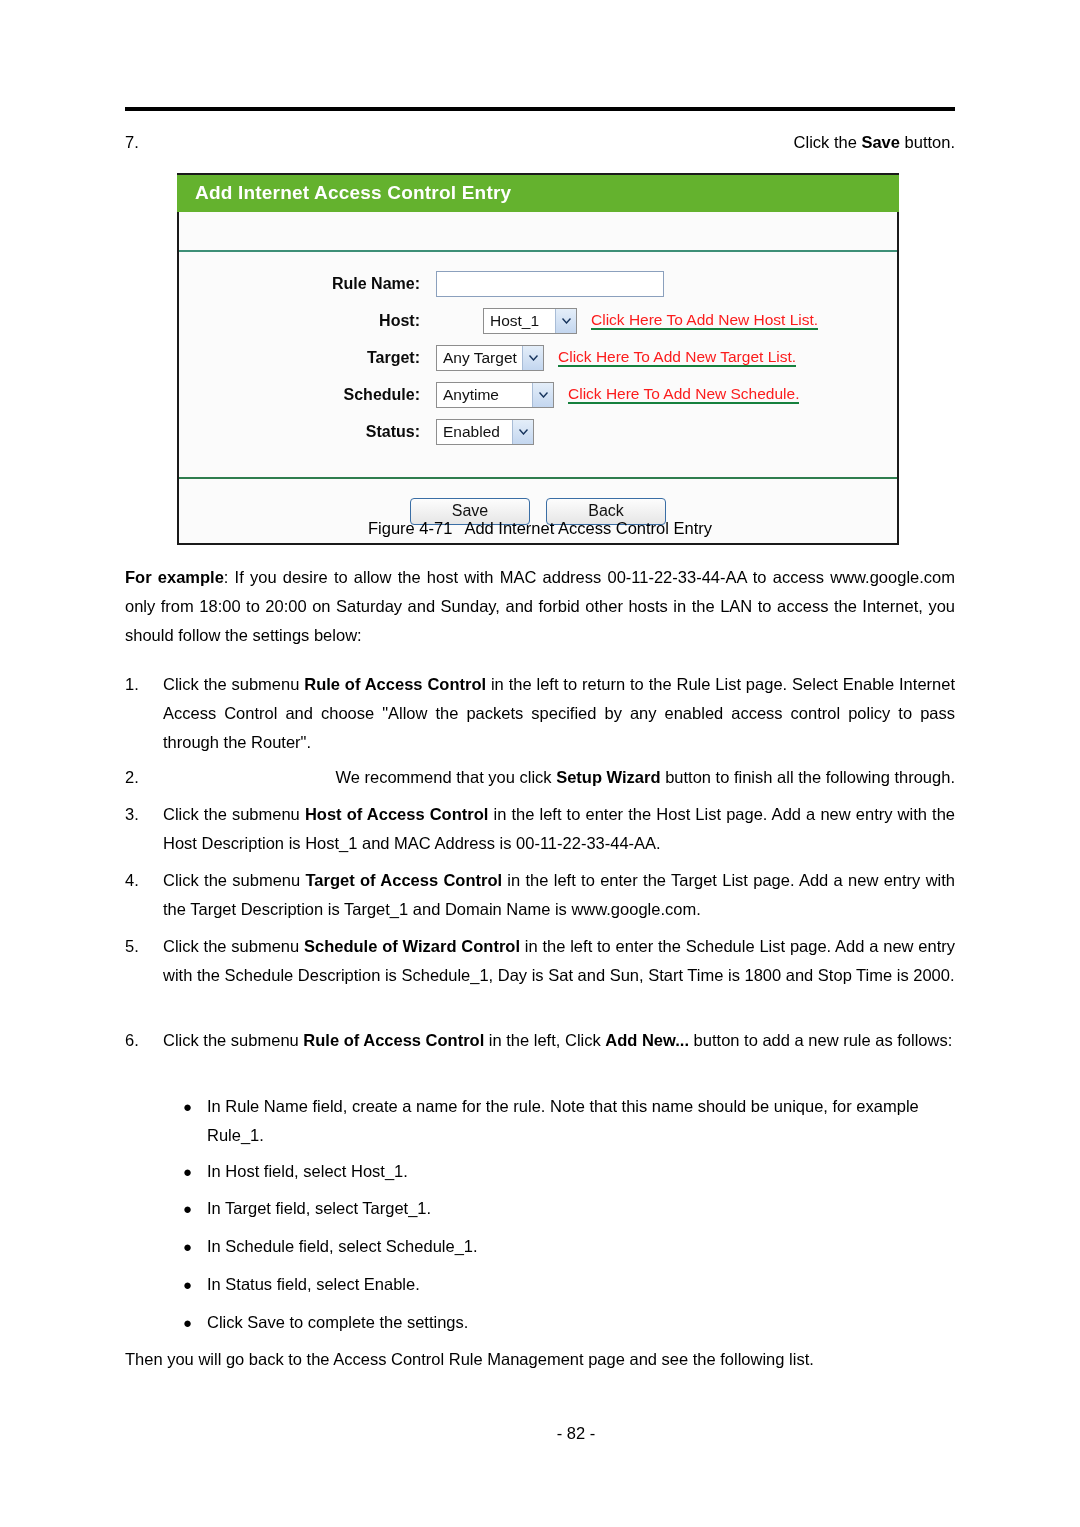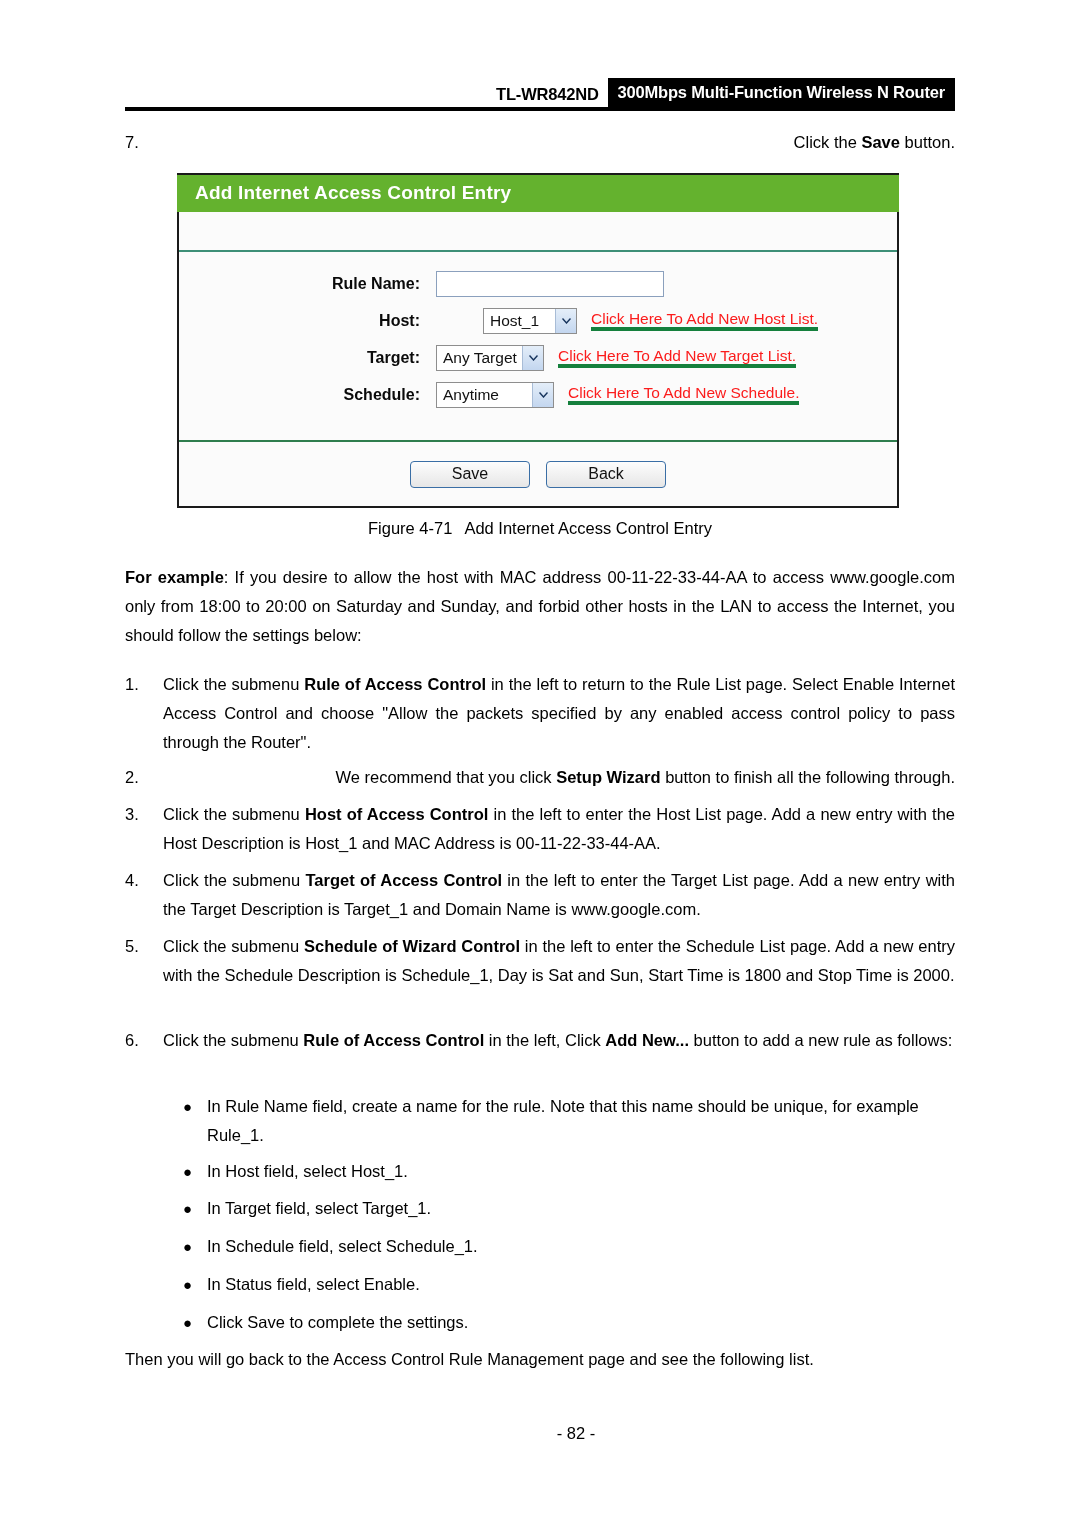--- a/index.html
+++ b/index.html
@@ -167,21 +167,21 @@
   .select-arrow svg { display:block; }
   .sel-host   { width: 94px; margin-left: 47px; }
   .sel-target { width: 108px; }
   .sel-sched  { width: 118px; }
   .sel-status { width: 98px; }
 
   .help-link {
     color: #fb1c1c;
     font-size: 15.5px;
     text-decoration: none;
-    border-bottom: 4px solid #15803d;
+    border-bottom: 2px solid #15803d;
     margin-left: 14px;
     white-space: nowrap;
     line-height: 1.05;
   }
 
   .panel-divider {
     border-top: 2px solid #2f7d4e;
     margin-top: 12px;
   }
   .panel-buttons {
@@ -237,24 +237,20 @@
     width: 1080px;
     text-align: center;
     font-size: 16.5px;
     padding-left: 36px;
   }
 </style>
 </head>
 <body>
 
 <div class="page-header">
-  <div class="header-inner">
-    <div class="header-model">TL-WR842ND</div>
-    <div class="header-desc">300Mbps Multi-Function Wireless N Router</div>
-  </div>
   <div class="header-rule"></div>
 </div>
 
 <div class="numbered-item" style="left:125px; top:128px; width:830px;">
   <div class="num">7.</div>
   <div class="body nojustify"><span>Click the </span><b>Save</b><span> button.</span></div>
 </div>
 
 <div class="router-panel">
 
@@ -300,20 +296,31 @@
         <span class="sel-val">Anytime</span>
         <span class="select-arrow">
           <svg width="9" height="6" viewBox="0 0 9 6">
               <path d="M0.5 0.5 L4.5 5 L8.5 0.5" fill="none" stroke="#16335c" stroke-width="1.4"></path>
             </svg>
         </span>
       </div>
       <a class="help-link" href="#">Click Here To Add New Schedule.</a>
     </div>
 
+    <div class="form-row">
+      <div class="form-label">Status:</div>
+      <div class="select-box sel-status">
+        <span class="sel-val">Enabled</span>
+        <span class="select-arrow">
+          <svg width="9" height="6" viewBox="0 0 9 6">
+              <path d="M0.5 0.5 L4.5 5 L8.5 0.5" fill="none" stroke="#16335c" stroke-width="1.4"></path>
+            </svg>
+        </span>
+      </div>
+    </div>
 
   </div>
 
   <div class="panel-divider"></div>
 
   <div class="panel-buttons">
     <div class="btn">Save</div>
     <div class="btn">Back</div>
   </div>
 </div>

